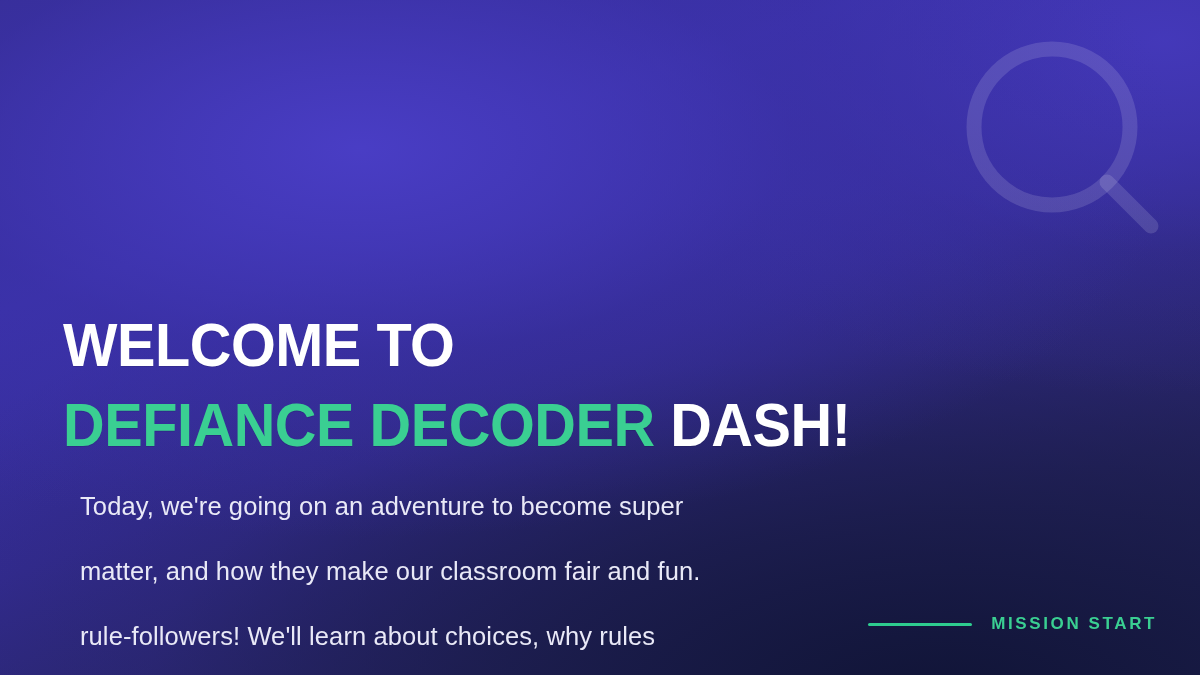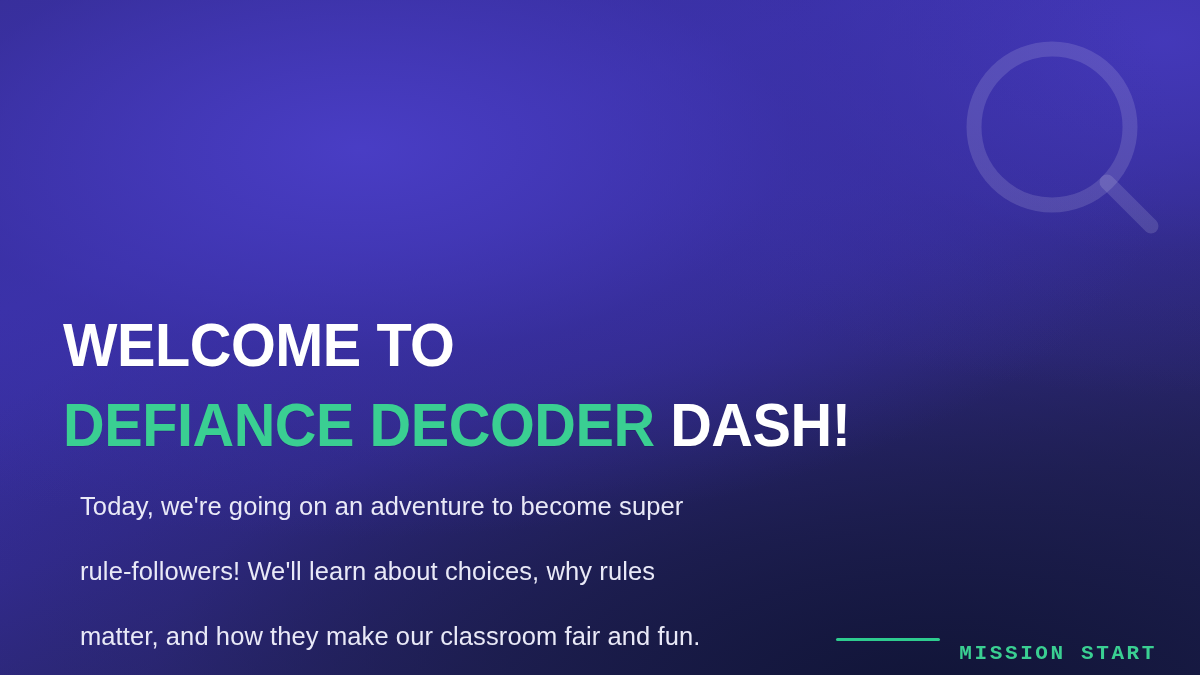--- a/index.html
+++ b/index.html
@@ -85,27 +85,26 @@
     align-items: center;
     gap: 19px;
   }
   .footer-rule {
     width: 104px;
     height: 3px;
     background: #2ECC8F;
     border-radius: 2px;
   }
   .footer-label {
-    font-family: Liberation Mono, monospace;
+    font-family: Liberation Sans, sans-serif;
     font-weight: 700;
-    font-size: 21px;
+    font-size: 17px;
     letter-spacing: 2.6px;
     color: #3ACF92;
     white-space: nowrap;
-    margin-top: 28px;
   }
 </style>
 </head>
 <body>
 
 <div class="slide">
 
   <div class="search-deco">
     <svg viewBox="0 0 215 210" xmlns="http://www.w3.org/2000/svg" aria-hidden="true">
       <g fill="none" stroke="rgba(255,255,255,0.135)" stroke-width="15" stroke-linecap="round">
@@ -115,22 +114,22 @@
     </svg>
   </div>
 
   <div class="headline-block">
     <div class="headline headline-line-1">WELCOME TO</div>
     <div class="headline headline-line-2"><span class="accent-green">DEFIANCE DECODER</span><span> DASH!</span></div>
   </div>
 
   <div class="body-copy">
     <p>Today, we're going on an adventure to become super</p>
+    <p>matter, and how they make our classroom fair and fun.</p>
     <p>rule-followers! We'll learn about choices, why rules</p>
-    <p>matter, and how they make our classroom fair and fun.</p>
   </div>
 
   <div class="footer-tag">
     <span class="footer-rule"></span>
     <span class="footer-label">MISSION START</span>
   </div>
 
 </div>
 
 </body></html>

